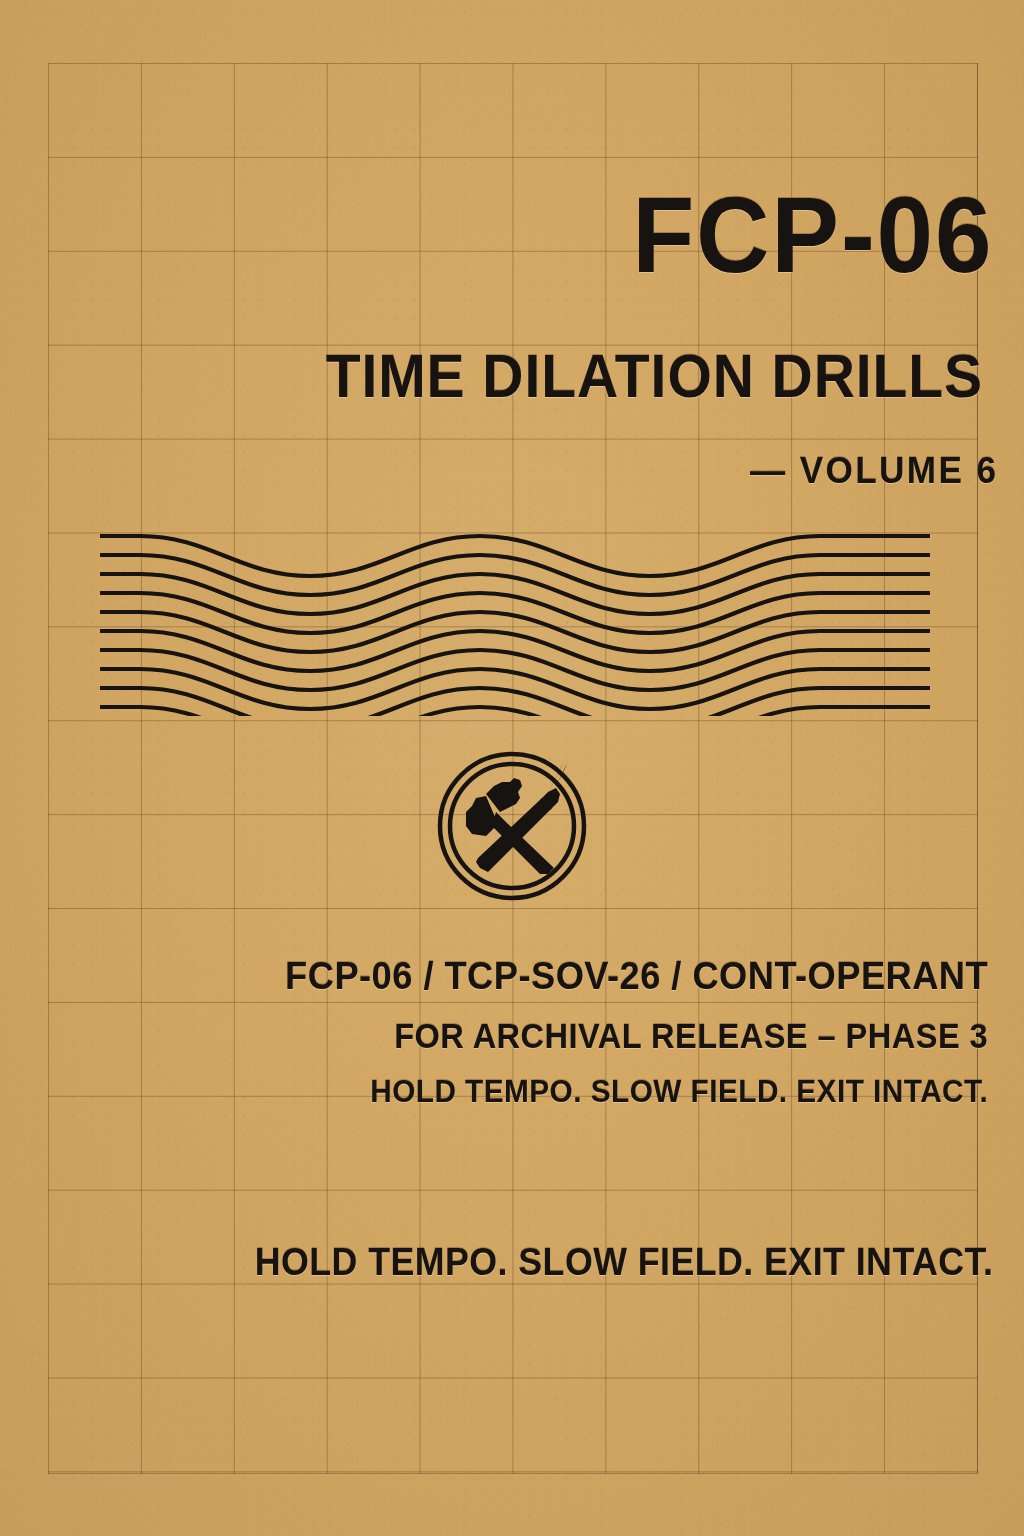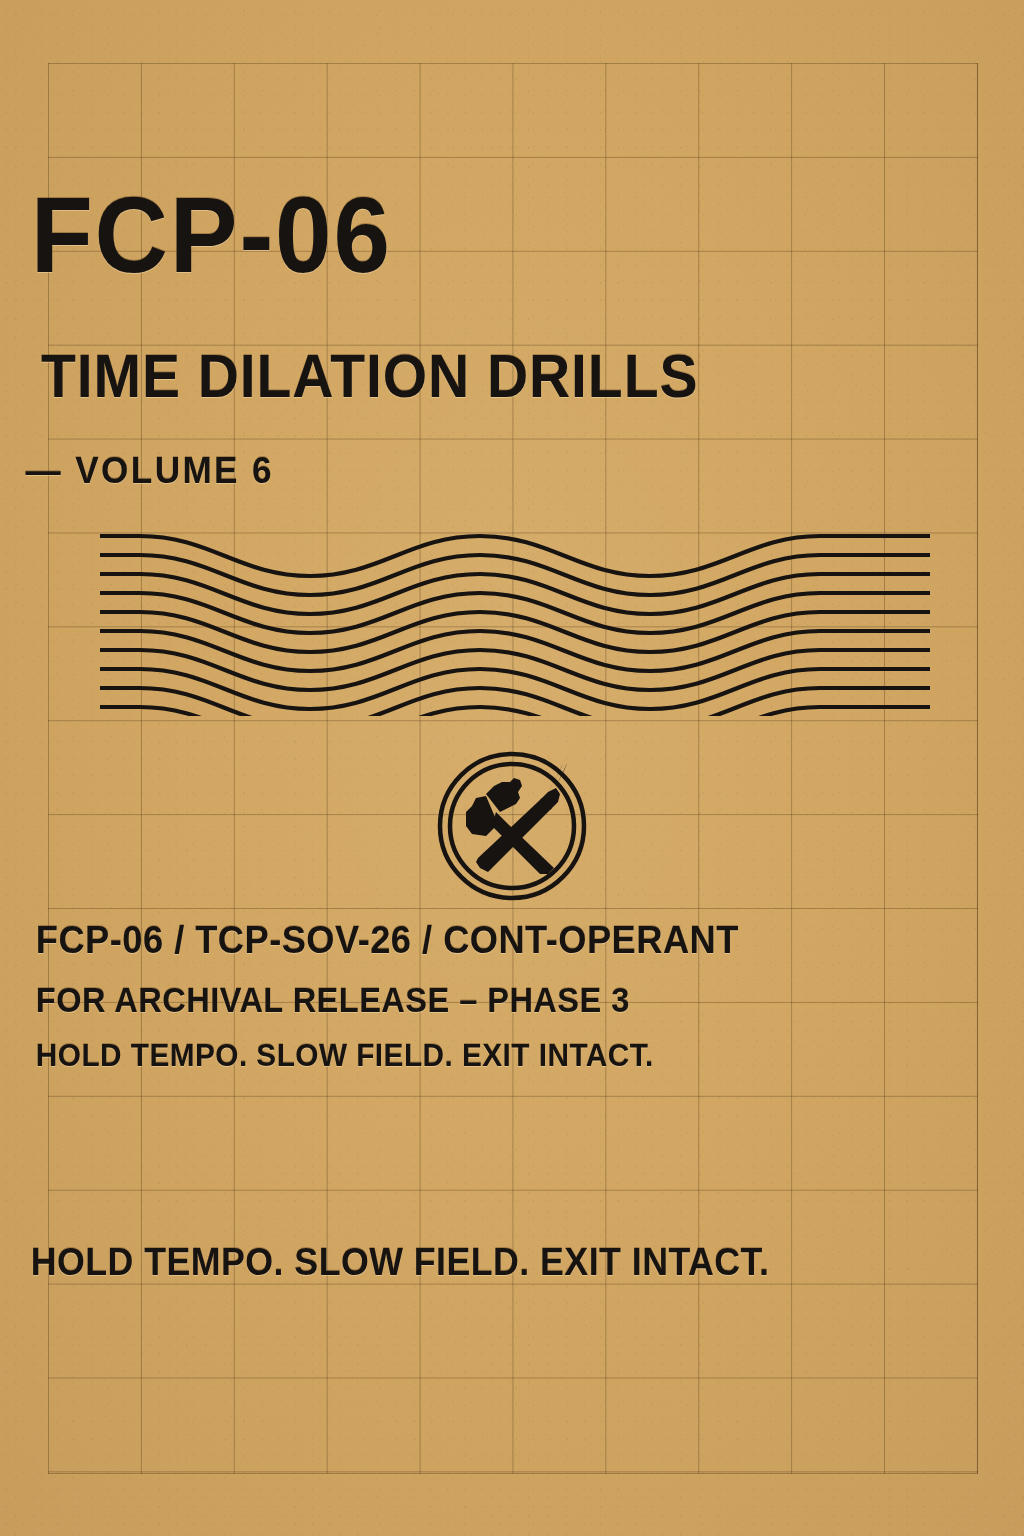--- a/index.html
+++ b/index.html
@@ -59,21 +59,21 @@
       linear-gradient(to bottom, rgba(74,50,18,0.34) 1px, transparent 1px);
     background-size: 92.9px 93.9px;
     border-right: 1px solid rgba(74,50,18,0.34);
     border-bottom: 1px solid rgba(74,50,18,0.34);
   }
 
   
   .content {
     position: absolute;
     inset: 0;
-    text-align: left;
+    text-align: right;
   }
 
   .emb {
     color: #171310;
     text-shadow:
       0 1px 0 rgba(255,232,190,0.40),
       0 -1px 0 rgba(60,38,10,0.30);
   }
 
   .title {
@@ -132,21 +132,21 @@
     height: 152px;
     margin-left: -76px;
   }
   .emblem svg { display: block; width: 100%; height: 100%; }
 
   
   .meta {
     position: absolute;
     left: 0;
     right: 0;
-    top: 920px;
+    top: 956px;
   }
   .meta-line-1 {
     font-size: 39px;
     font-weight: 700;
     letter-spacing: 0.5px;
     line-height: 1;
     margin-bottom: 23px;
     transform: scaleX(0.93);
   }
   .meta-line-2 {

